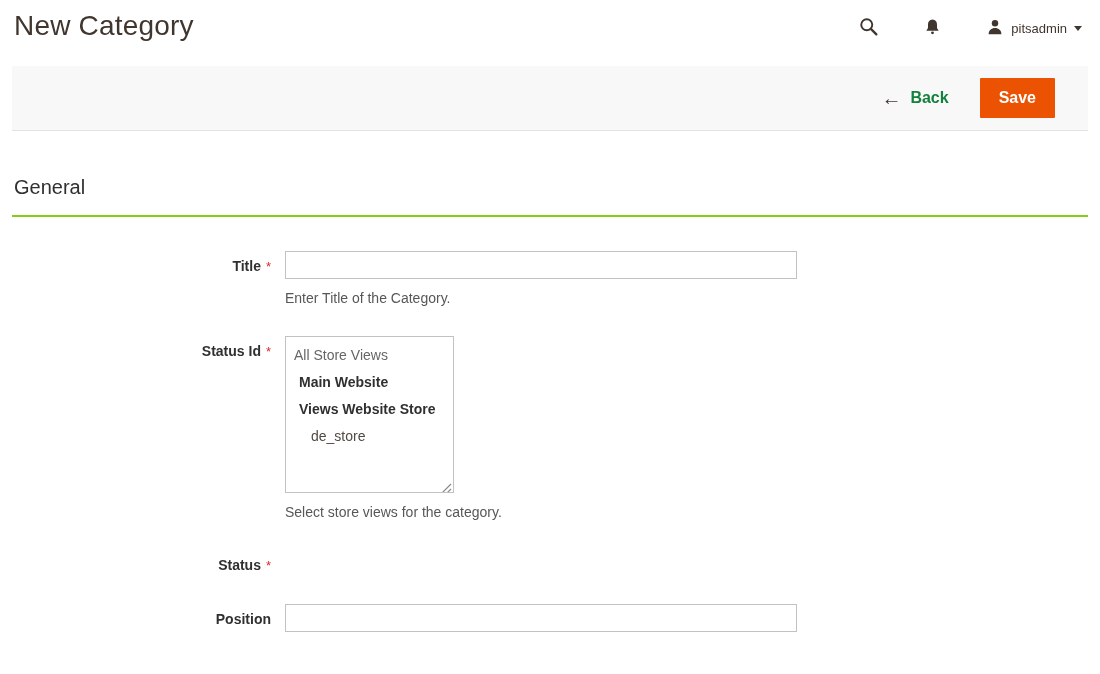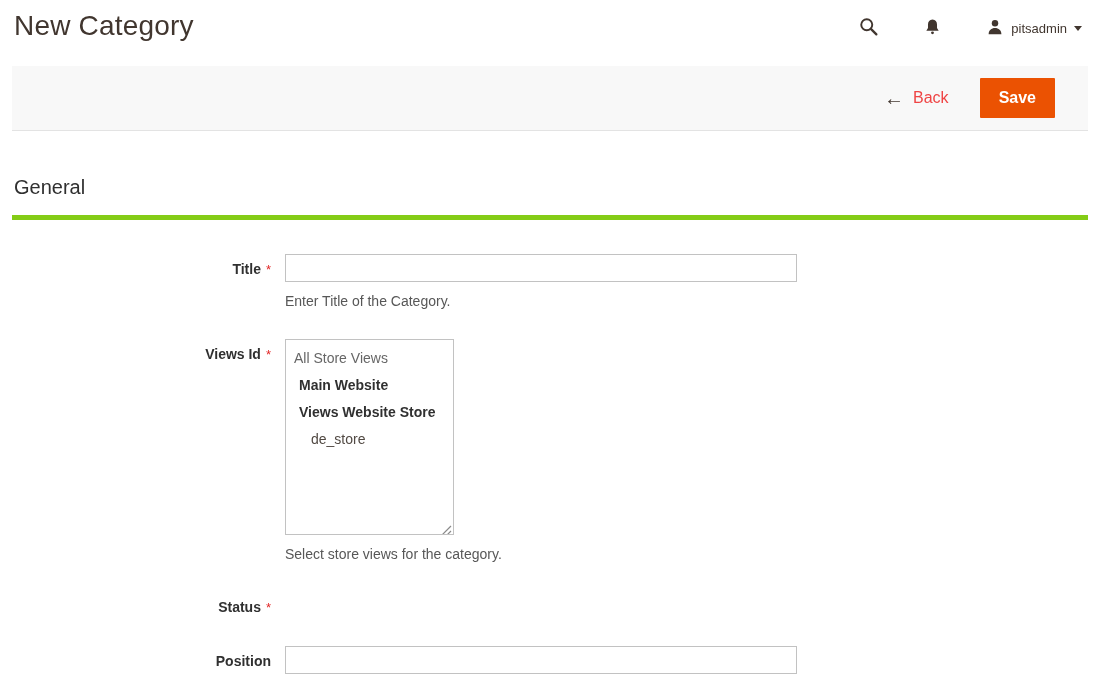--- a/index.html
+++ b/index.html
@@ -83,41 +83,41 @@
     margin-right: 31px;
   }
   .back-arrow {
     font-size: 20px;
     font-weight: 700;
     color: #41362f;
     line-height: 1;
   }
   .back-label {
     font-size: 16px;
-    font-weight: 400;
-    color: #ef4444;
+    font-weight: 700;
+    color: #15803d;
   }
   .save-button {
     background: #eb5202;
     color: #ffffff;
     border: none;
     border-radius: 1px;
     font-family: inherit;
     font-size: 16px;
     font-weight: 700;
     padding: 8px 19px;
     height: 40px;
     cursor: pointer;
   }
 
   
   .section-header {
     margin: 45px 12px 0 12px;
     padding: 0 2px 16px 2px;
-    border-bottom: 5px solid #84cc16;
+    border-bottom: 2px solid #84cc16;
   }
   .section-title {
     font-size: 20px;
     font-weight: 400;
     color: #303030;
   }
 
   
   .form-area { margin-top: 34px; }
   .field {
@@ -156,21 +156,21 @@
   }
   .help-text {
     margin-top: 11px;
     font-size: 14px;
     color: #575757;
   }
 
   
   .listbox {
     width: 169px;
-    height: 196px;
+    height: 157px;
     border: 1px solid #c2c2c2;
     background: #ffffff;
     position: relative;
     padding-top: 5px;
     overflow: hidden;
   }
   .listbox-option {
     font-size: 14px;
     height: 27px;
     line-height: 27px;
@@ -270,21 +270,21 @@
       <span class="field-label">Title</span><span class="required-marker">*</span>
     </div>
     <div class="field-control">
       <input type="text" class="text-input" value="" style="">
       <div class="help-text">Enter Title of the Category.</div>
     </div>
   </div>
 
   <div class="field">
     <div class="field-label-cell">
-      <span class="field-label">Views Id</span><span class="required-marker">*</span>
+      <span class="field-label">Status Id</span><span class="required-marker">*</span>
     </div>
     <div class="field-control">
       <div class="listbox">
         <div class="listbox-option indent-0">All Store Views</div>
         <div class="listbox-option indent-1 bold">Main Website</div>
         <div class="listbox-option indent-1 bold">Views Website Store</div>
         <div class="listbox-option indent-2">de_store</div>
         <span class="resize-grip">
           <svg width="11" height="11" viewBox="0 0 11 11">
             <path d="M10 1 L1 10 M10 6 L6 10" stroke="#8a8a8a" stroke-width="1.2" fill="none"></path>

